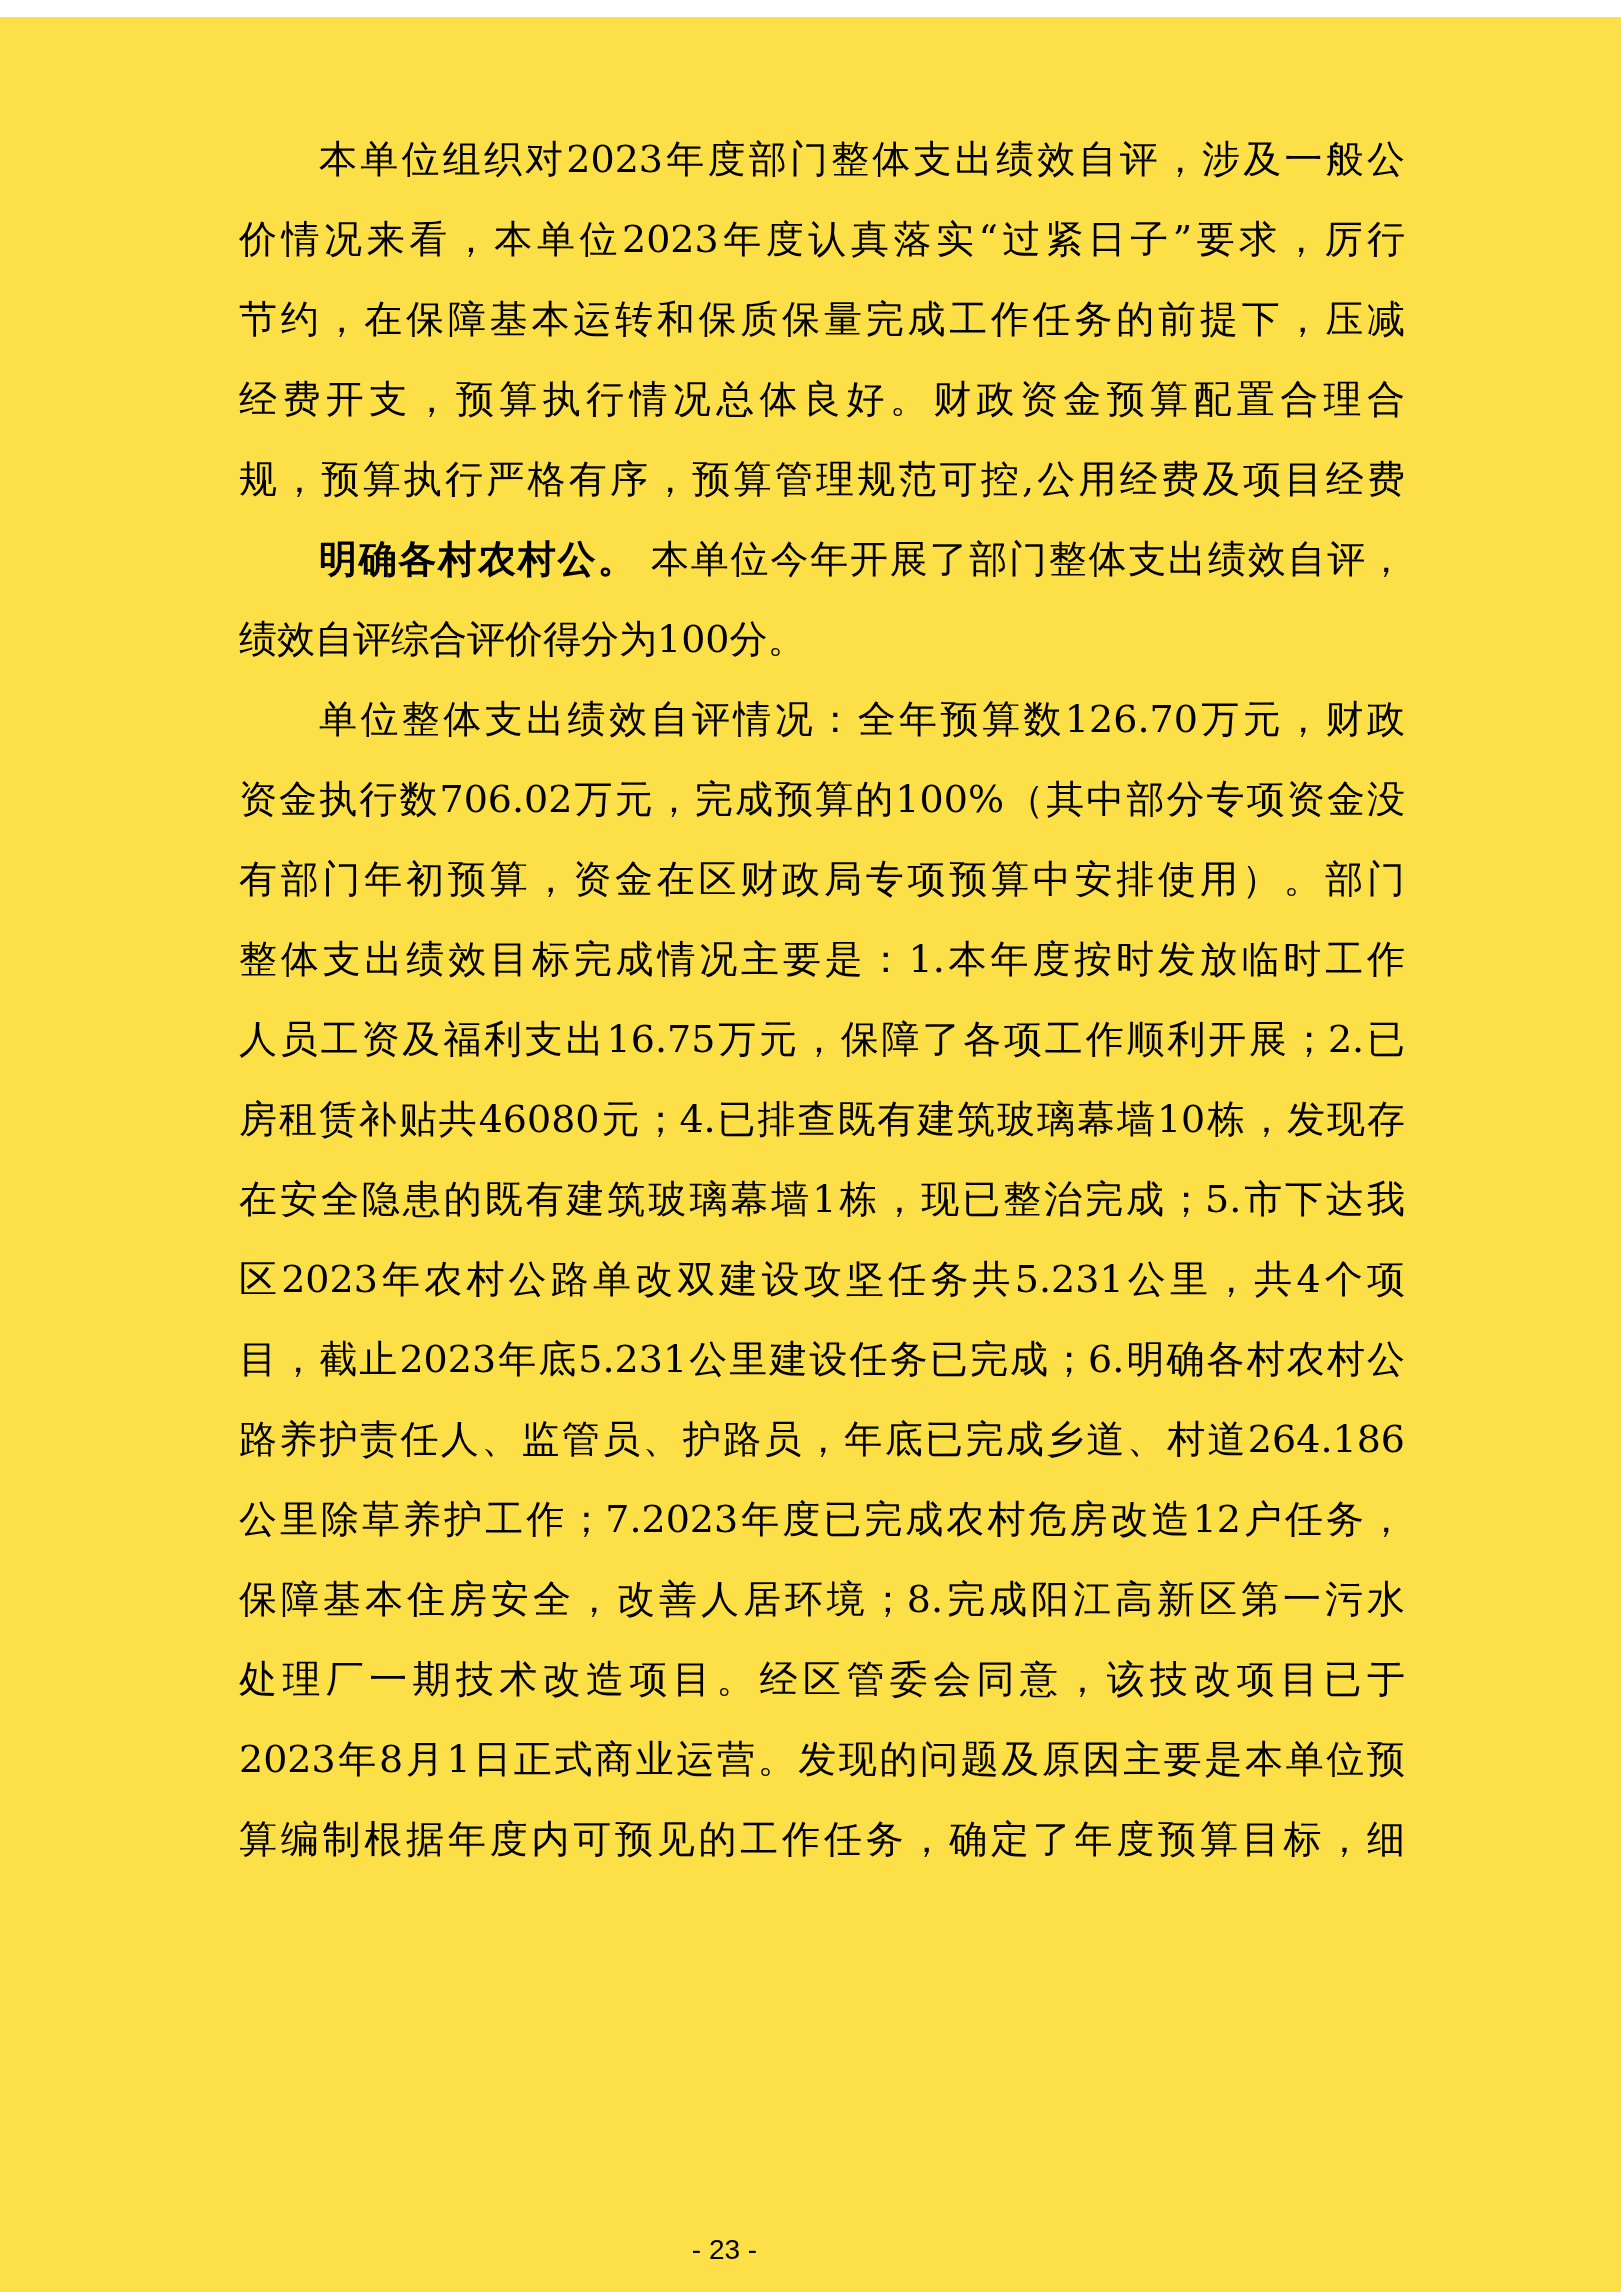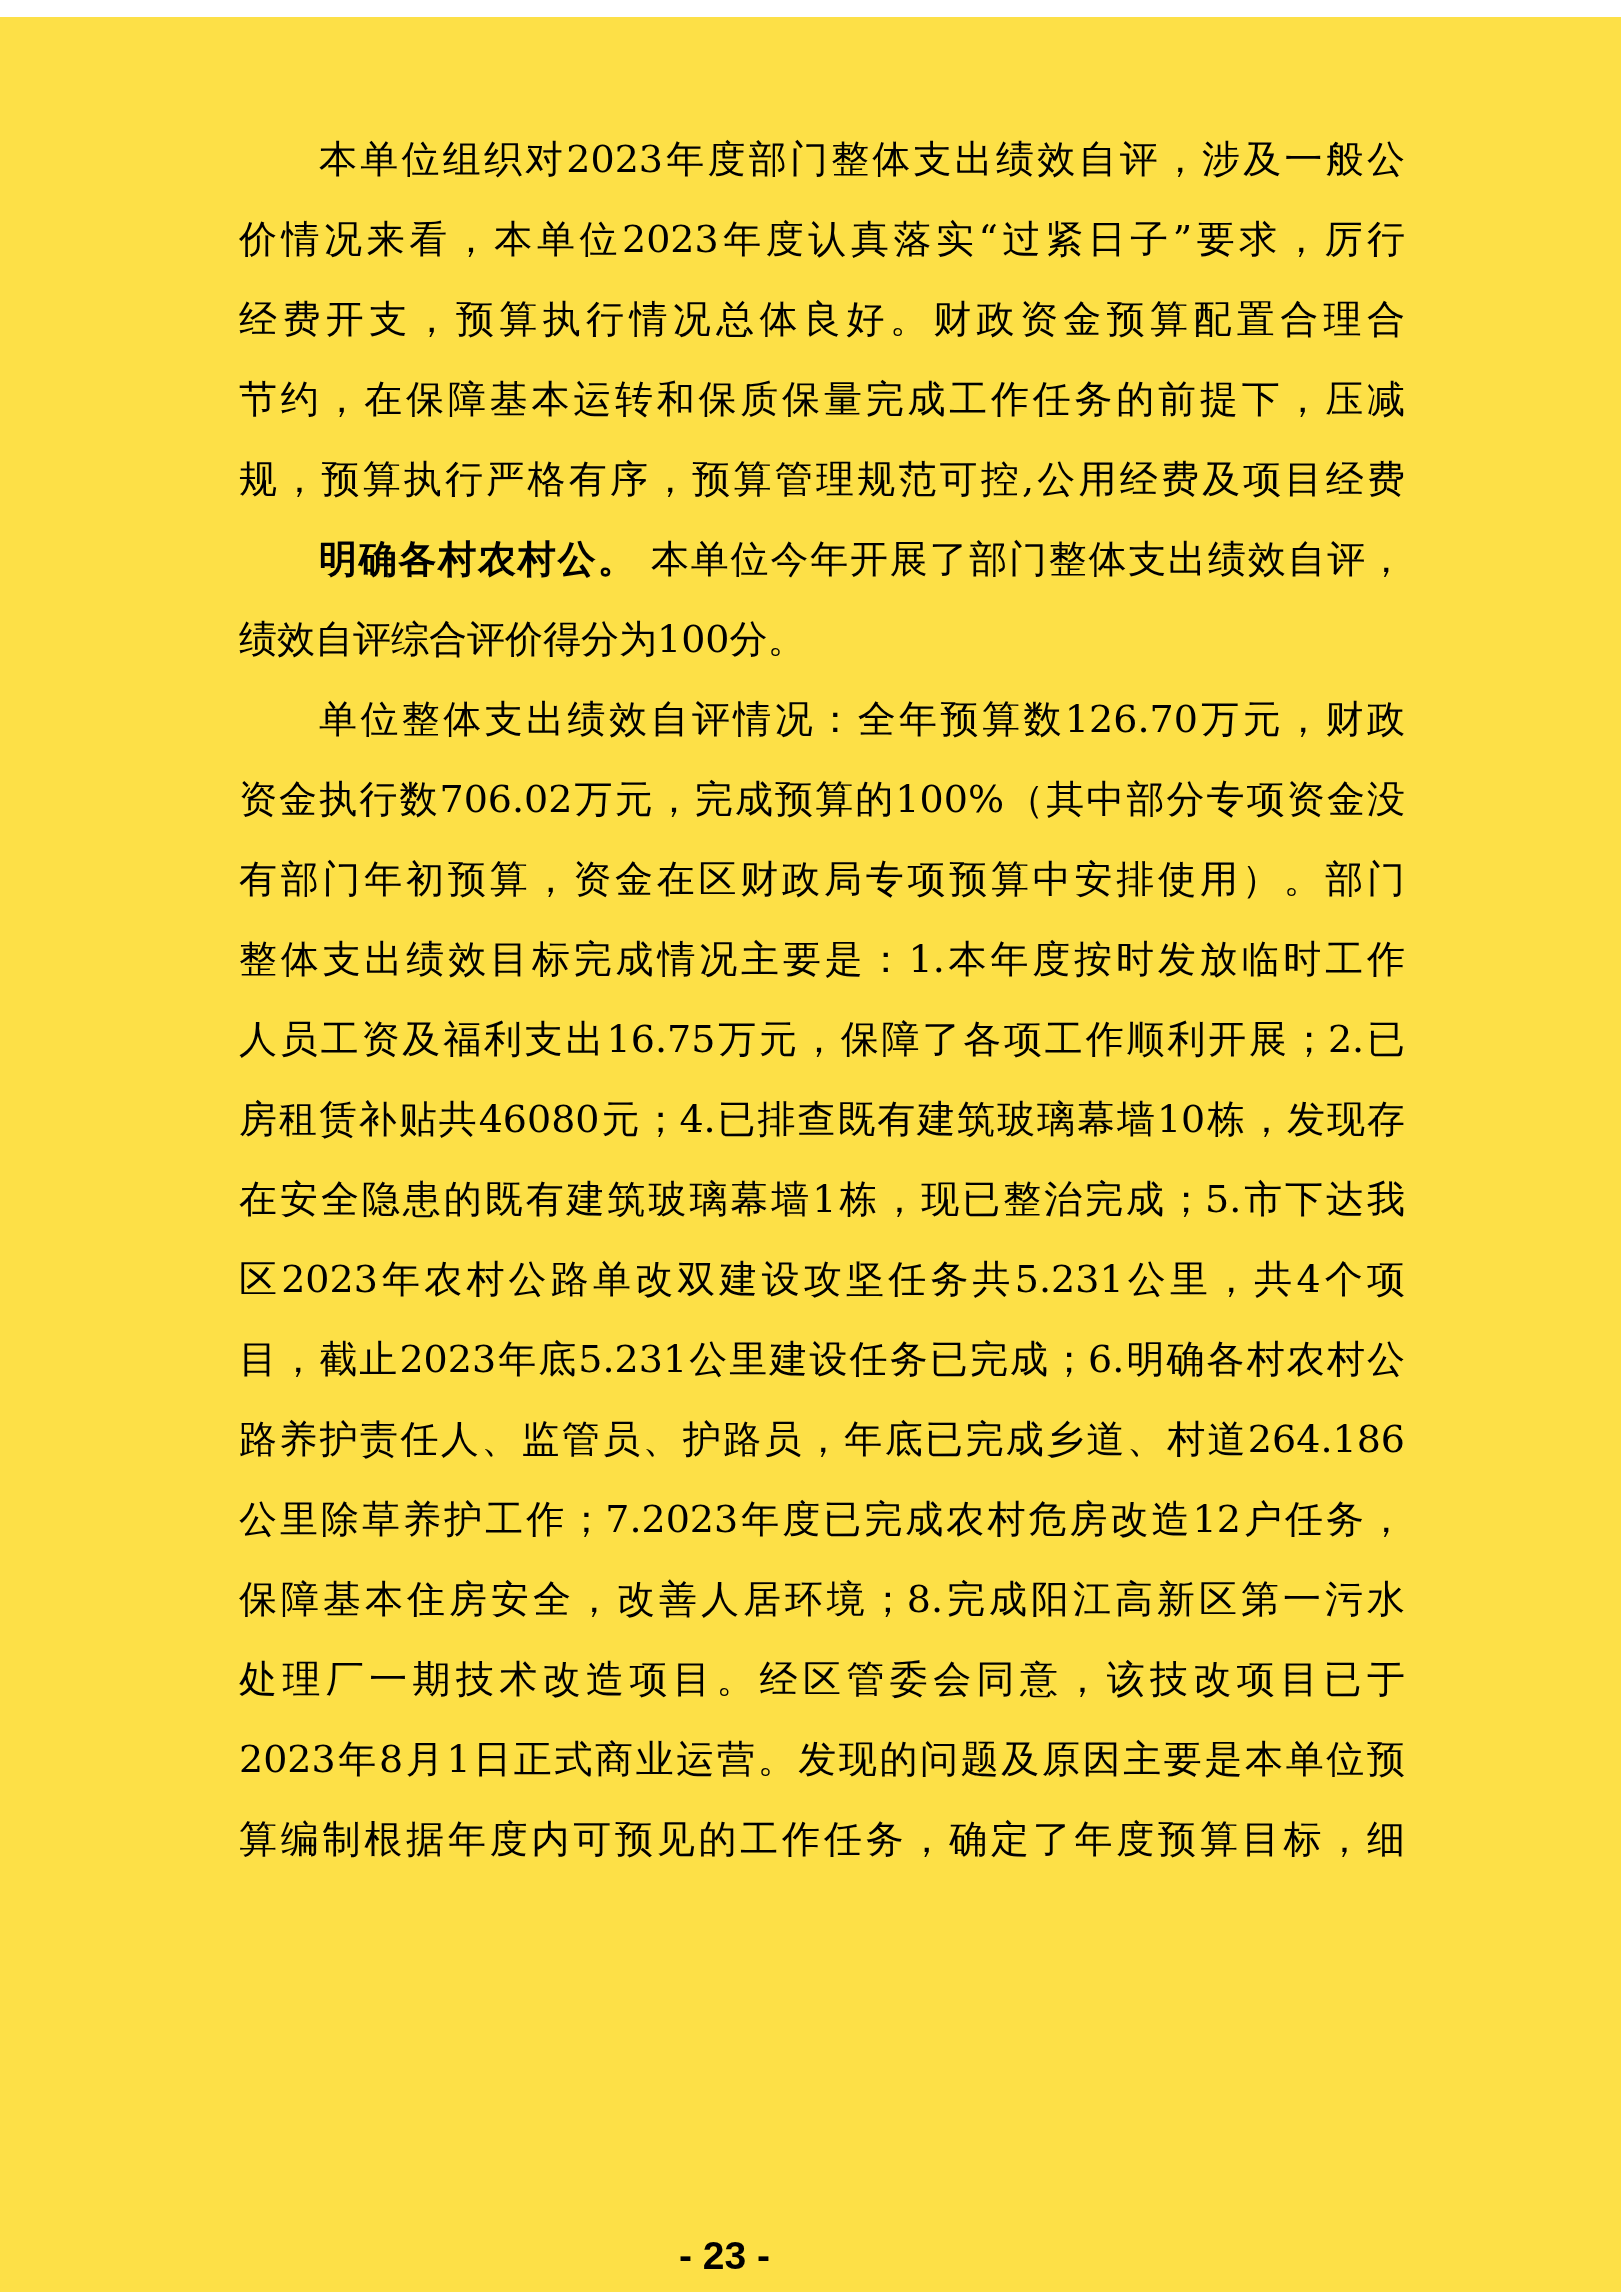--- a/index.html
+++ b/index.html
@@ -48,35 +48,34 @@
     font-family: "DejaVu Sans", "Liberation Sans", sans-serif;
     font-weight: bold;
   }
   .page-number {
     position: absolute;
     left: 0;
     width: 1449px;
     top: 2217px;
     text-align: center;
     font-family: "Liberation Sans", "DejaVu Sans", sans-serif;
-    font-size: 39px;
+    font-size: 28px;
     color: #000000;
-    font-weight: bold;
   }
 </style>
 </head>
 <body>
 
 <div class="page">
   <div class="body-text">
 
     <div class="line indent">本单位组织对2023年度部门整体支出绩效自评，涉及一般公</div>
     <div class="line">价情况来看，本单位2023年度认真落实“过紧日子”要求，厉行</div>
+    <div class="line">节约，在保障基本运转和保质保量完成工作任务的前提下，压减</div>
     <div class="line">经费开支，预算执行情况总体良好。财政资金预算配置合理合</div>
-    <div class="line">节约，在保障基本运转和保质保量完成工作任务的前提下，压减</div>
     <div class="line">规，预算执行严格有序，预算管理规范可控,公用经费及项目经费</div>
 
     <div class="line indent">
       <span class="bold">明确各村农村公。</span><span> 本单位今年开展了部门整体支出绩效自评，</span>
     </div>
     <div class="line last">绩效自评综合评价得分为100分。</div>
 
     <div class="line indent">单位整体支出绩效自评情况：全年预算数126.70万元，财政</div>
     <div class="line">资金执行数706.02万元，完成预算的100%（其中部分专项资金没</div>
     <div class="line">有部门年初预算，资金在区财政局专项预算中安排使用）。部门</div>

